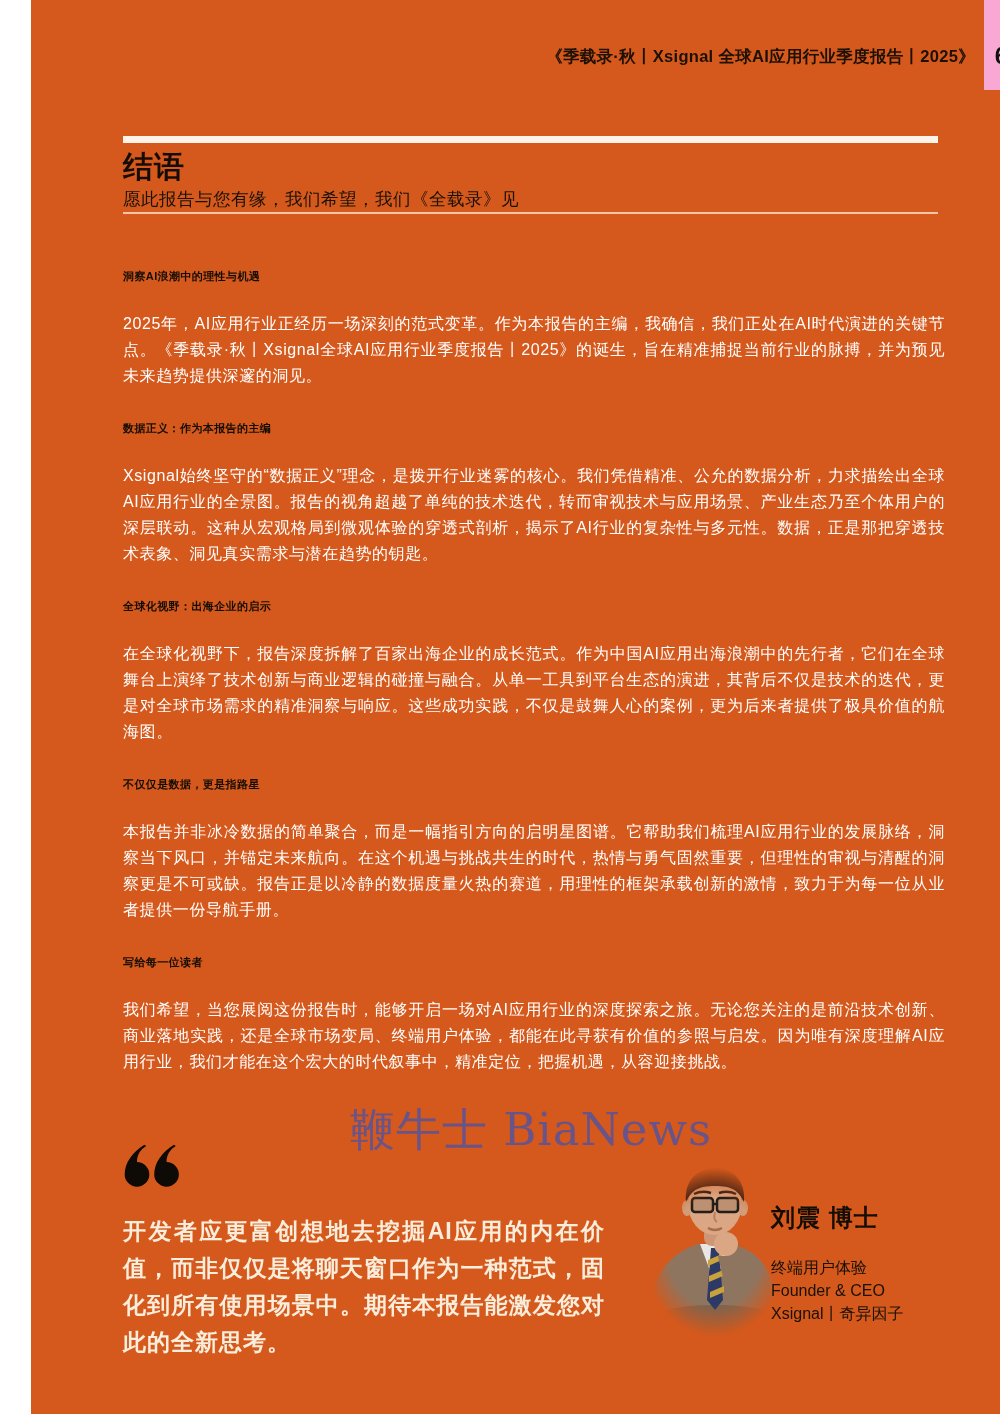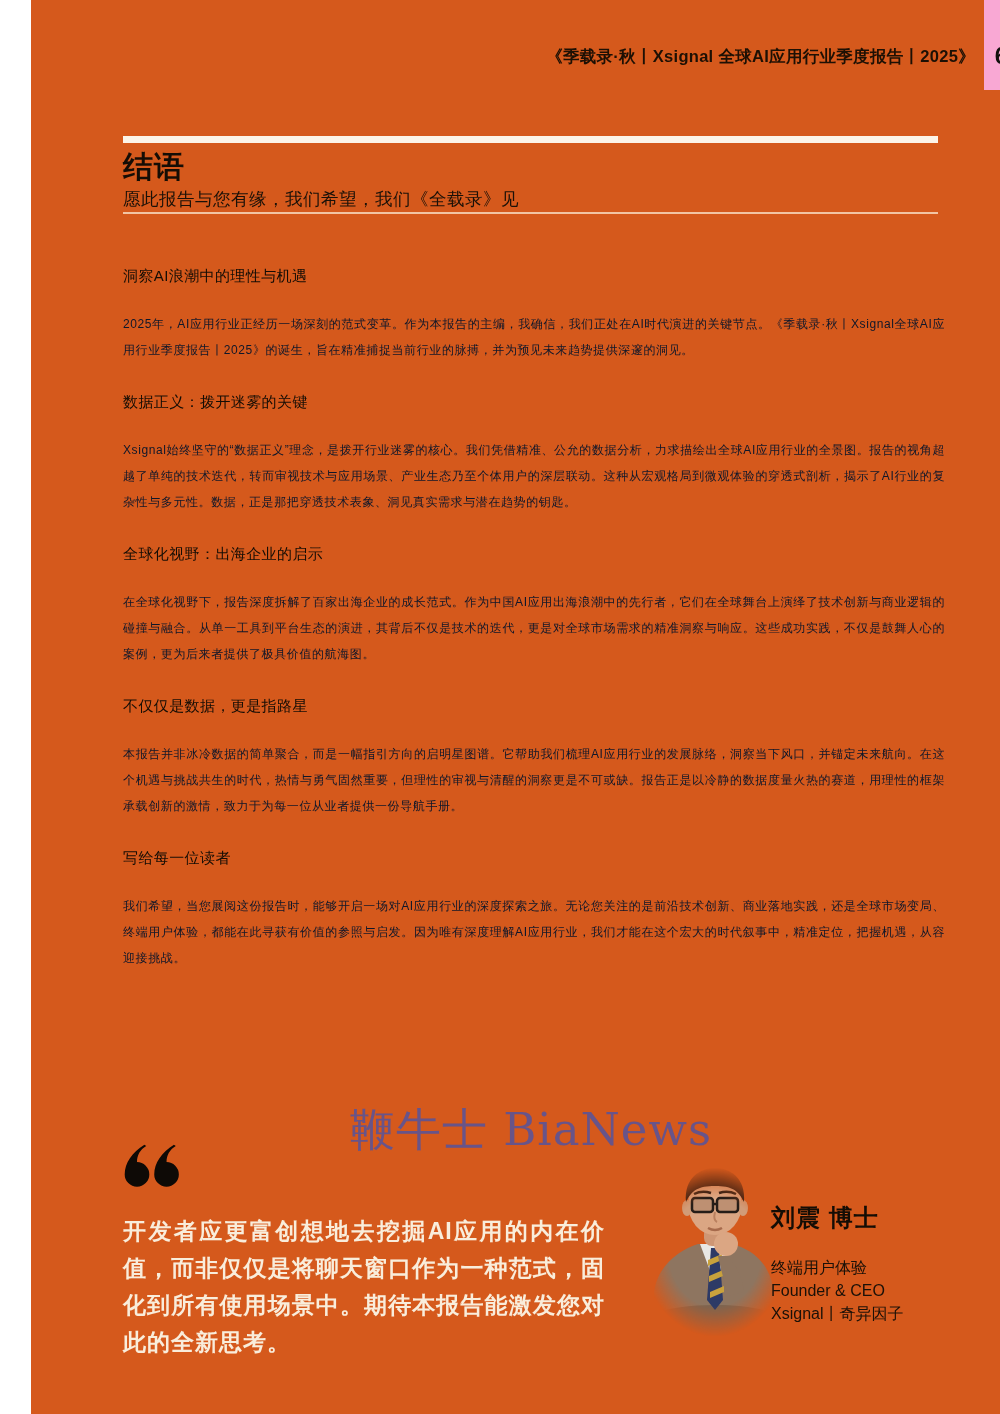--- a/index.html
+++ b/index.html
@@ -80,32 +80,32 @@
 
   
   .sections {
     position: absolute;
     left: 92px;
     top: 265px;
     width: 822px;
   }
   .section h3 {
     margin: 0 0 24px 0;
-    font-size: 15px;
+    font-size: 11px;
     line-height: 22px;
-    font-weight: normal;
+    font-weight: bold;
     color: #140d05;
     letter-spacing: 0.4px;
   }
   .section p {
     margin: 0 0 28px 0;
-    font-size: 12px;
+    font-size: 16px;
     line-height: 26px;
     letter-spacing: 0.6px;
-    color: #0f172a;
+    color: #ffffff;
     text-align: justify;
   }
 
   
   .watermark {
     position: absolute;
     left: 0;
     top: 1100px;
     width: 1000px;
     text-align: center;
@@ -181,21 +181,21 @@
   <h1 class="page-title">结语</h1>
   <div class="page-subtitle">愿此报告与您有缘，我们希望，我们《全载录》见</div>
   <div class="title-rule"></div>
 
   <div class="sections">
     <div class="section">
       <h3>洞察AI浪潮中的理性与机遇</h3>
       <p>2025年，AI应用行业正经历一场深刻的范式变革。作为本报告的主编，我确信，我们正处在AI时代演进的关键节点。《季载录·秋丨Xsignal全球AI应用行业季度报告丨2025》的诞生，旨在精准捕捉当前行业的脉搏，并为预见未来趋势提供深邃的洞见。</p>
     </div>
     <div class="section">
-      <h3>数据正义：拨开迷雾的关键</h3>
+      <h3>数据正义：作为本报告的主编</h3>
       <p>Xsignal始终坚守的“数据正义”理念，是拨开行业迷雾的核心。我们凭借精准、公允的数据分析，力求描绘出全球AI应用行业的全景图。报告的视角超越了单纯的技术迭代，转而审视技术与应用场景、产业生态乃至个体用户的深层联动。这种从宏观格局到微观体验的穿透式剖析，揭示了AI行业的复杂性与多元性。数据，正是那把穿透技术表象、洞见真实需求与潜在趋势的钥匙。</p>
     </div>
     <div class="section">
       <h3>全球化视野：出海企业的启示</h3>
       <p>在全球化视野下，报告深度拆解了百家出海企业的成长范式。作为中国AI应用出海浪潮中的先行者，它们在全球舞台上演绎了技术创新与商业逻辑的碰撞与融合。从单一工具到平台生态的演进，其背后不仅是技术的迭代，更是对全球市场需求的精准洞察与响应。这些成功实践，不仅是鼓舞人心的案例，更为后来者提供了极具价值的航海图。</p>
     </div>
     <div class="section">
       <h3>不仅仅是数据，更是指路星</h3>
       <p>本报告并非冰冷数据的简单聚合，而是一幅指引方向的启明星图谱。它帮助我们梳理AI应用行业的发展脉络，洞察当下风口，并锚定未来航向。在这个机遇与挑战共生的时代，热情与勇气固然重要，但理性的审视与清醒的洞察更是不可或缺。报告正是以冷静的数据度量火热的赛道，用理性的框架承载创新的激情，致力于为每一位从业者提供一份导航手册。</p>
     </div>

